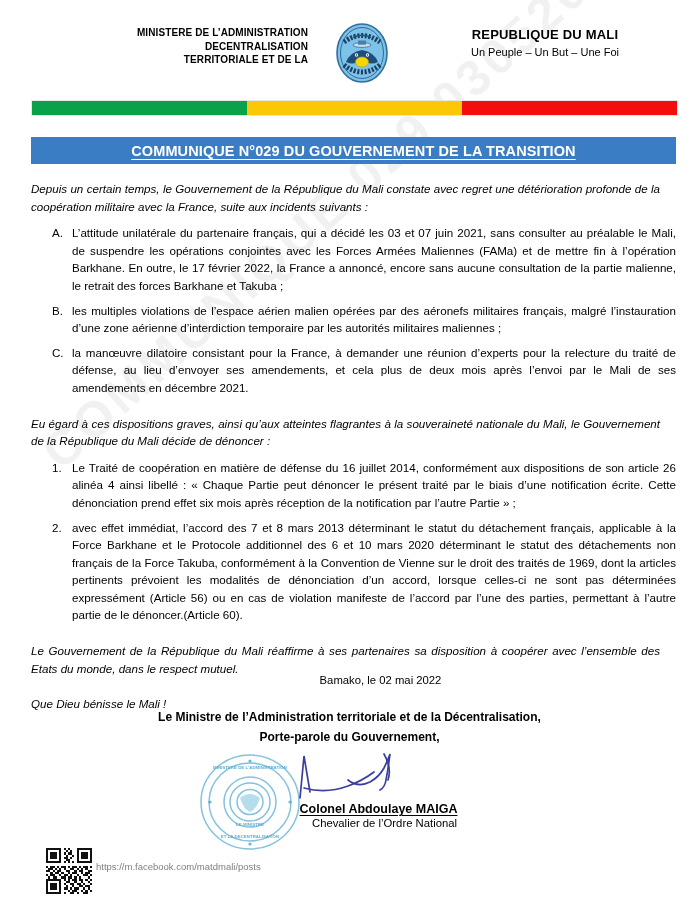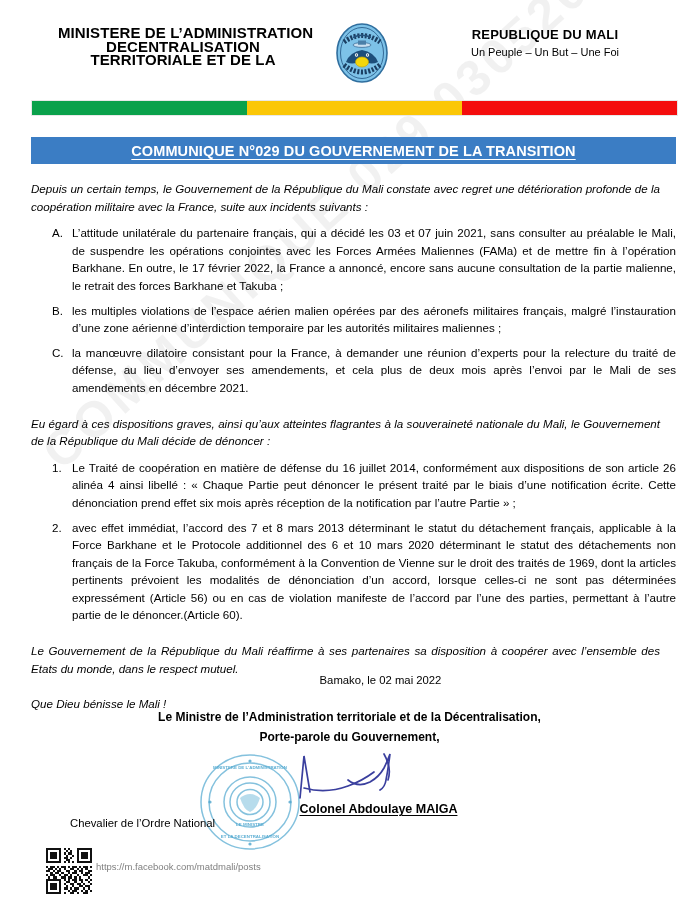--- a/index.html
+++ b/index.html
@@ -28,22 +28,22 @@
     top: 26px;
     width: 699px;
     height: 62px;
     display: flex;
     align-items: flex-start;
     justify-content: space-between;
   }
   .header-left {
     width: 250px;
     margin-left: 58px;
-    text-align: center;
-    font-size: 15px;
+    text-align: right;
+    font-size: 10px;
     font-weight: bold;
     line-height: 13.5px;
     letter-spacing: 0.1px;
   }
   .header-left div { white-space: nowrap; }
   .emblem-wrap {
     width: 58px;
     display: flex;
     justify-content: center;
     margin-top: -4px;
@@ -180,20 +180,21 @@
     font-weight: bold;
     text-decoration: underline;
     text-underline-offset: 2px;
     display: inline-block;
   }
   .sig-sub {
     position: absolute;
     left: 0;
     top: 817px;
     width: 699px;
+    text-align: center;
     padding-left: 70px;
     box-sizing: border-box;
     font-size: 11.3px;
   }
 
   
   .stamp {
     position: absolute;
     left: 196px;
     top: 752px;

